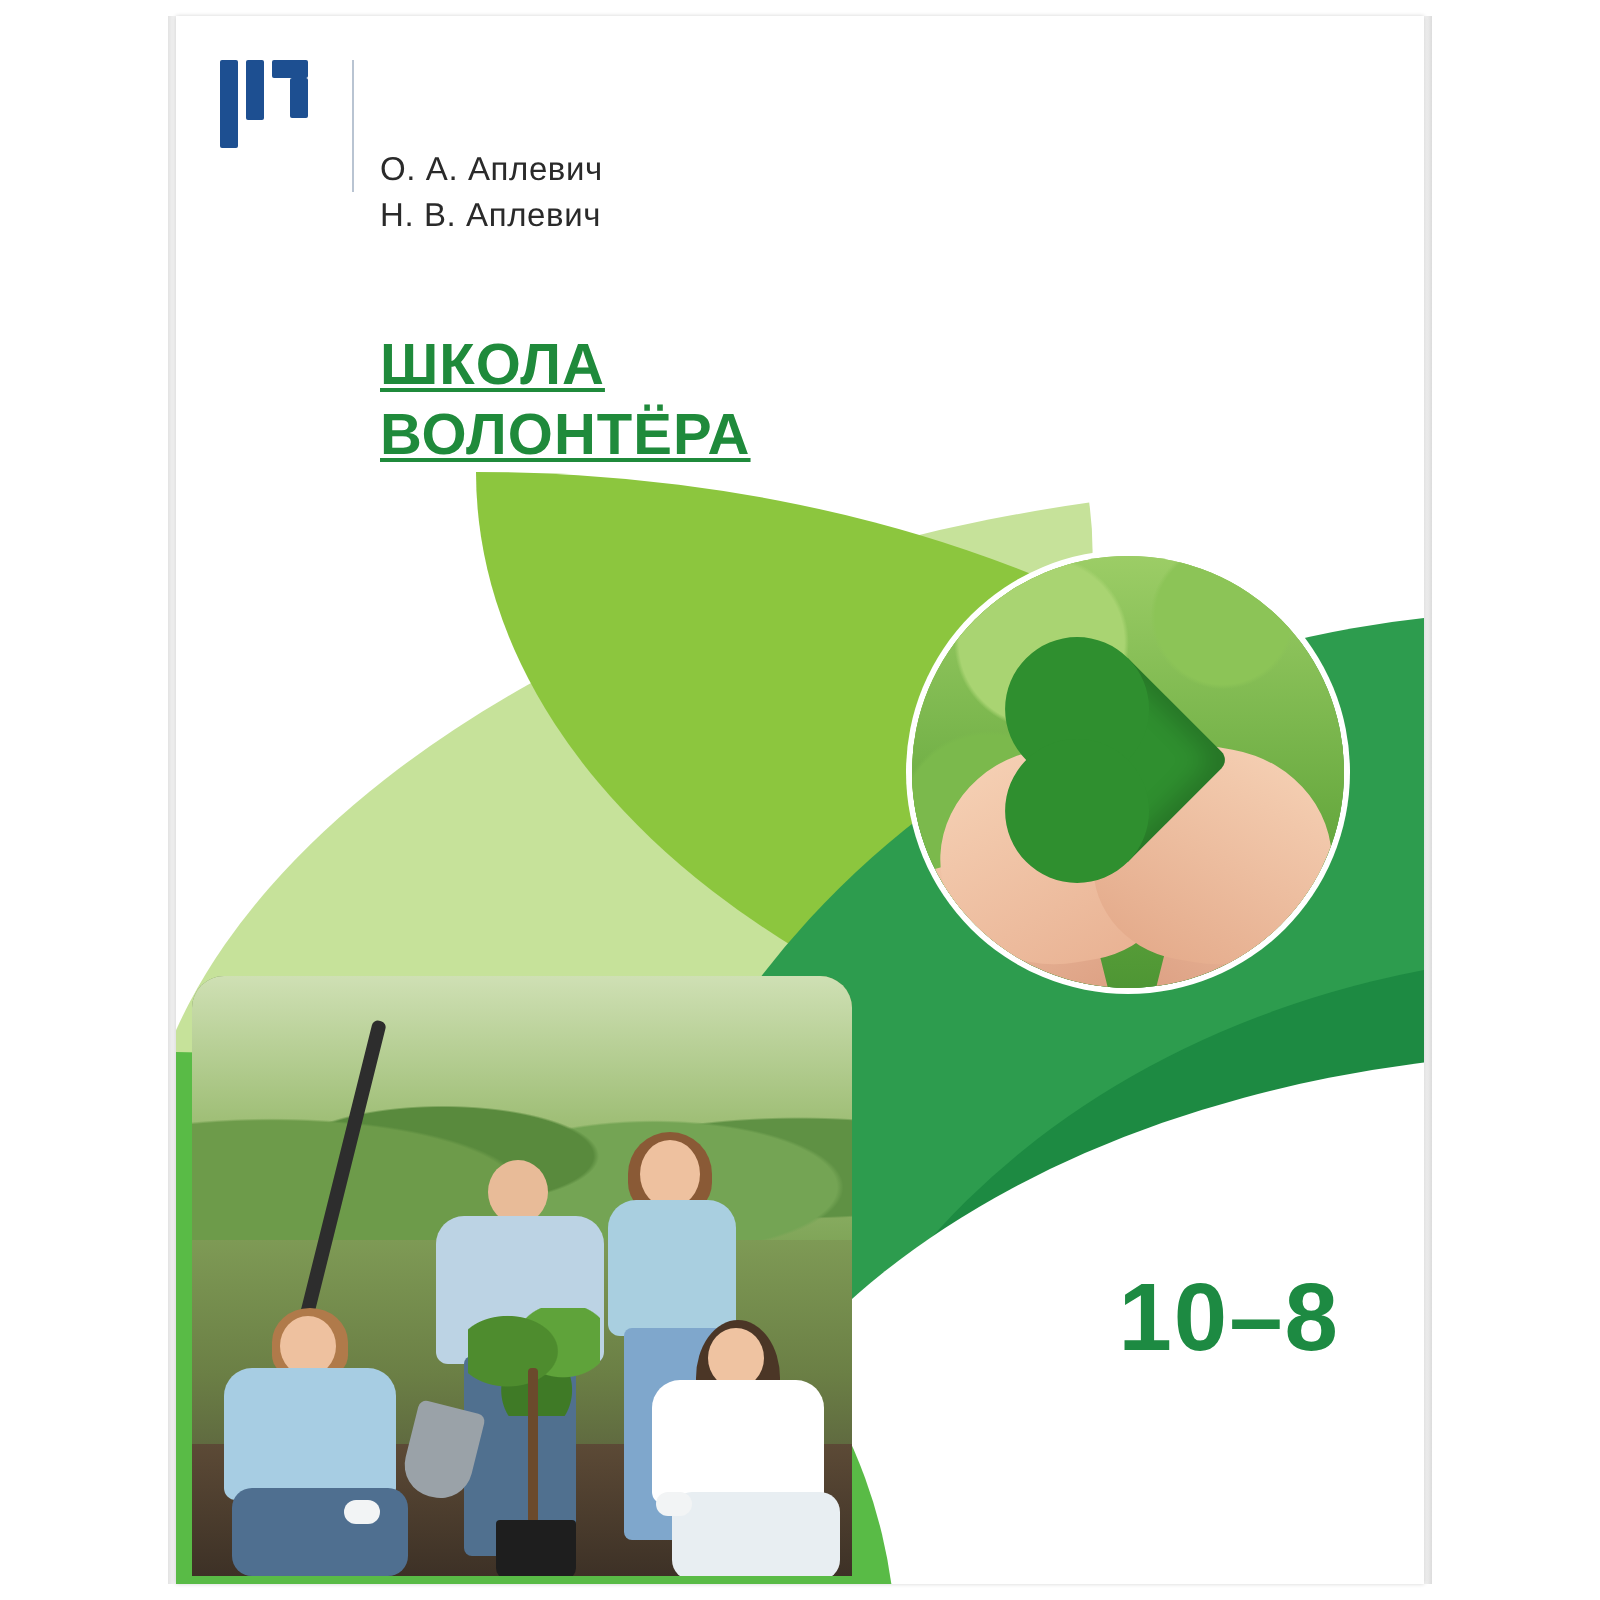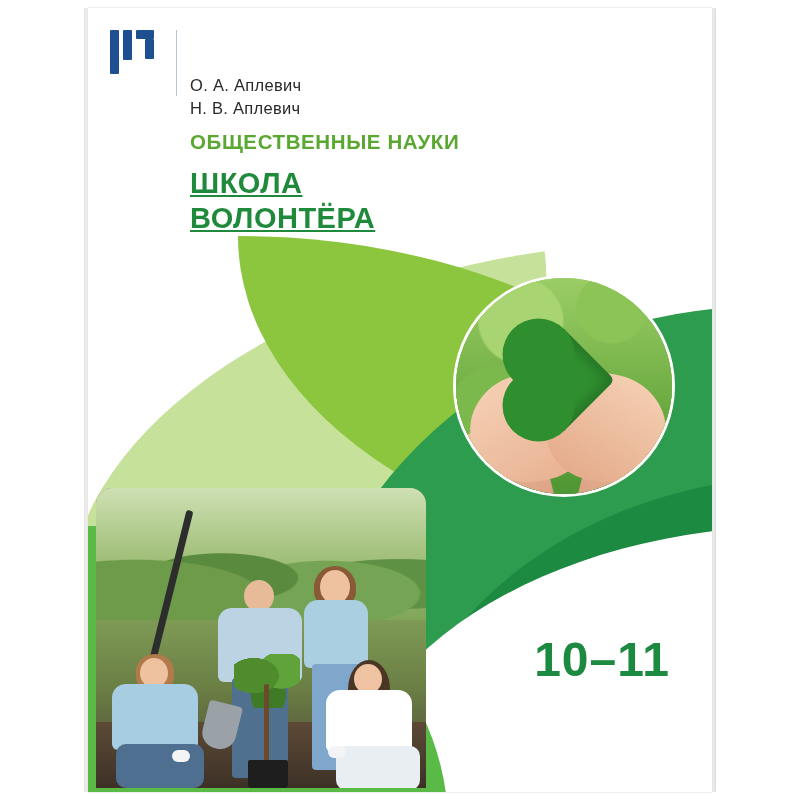--- a/index.html
+++ b/index.html
@@ -427,21 +427,20 @@
       <div class="bar pl-b3"></div>
       <div class="bar pl-b4"></div>
     </div>
     <div class="divider-line"></div>
 
     <div class="authors">
       <div class="author">О. А. Аплевич</div>
       <div class="author">Н. В. Аплевич</div>
     </div>
 
-    <div class="subject-title">ОБЩЕСТВЕННЫЕ НАУКИ</div>
     <div class="main-title">
       <div>ШКОЛА</div>
       <div>ВОЛОНТЁРА</div>
     </div>
 
 
     <div class="art">
       <div class="shape lens-light"></div>
       <div class="shape lens-mid"></div>
       <div class="shape lens-dark"></div>
@@ -496,17 +495,17 @@
           <div class="body"></div>
           <div class="legs"></div>
         </div>
 
         <div class="glove glove-1"></div>
         <div class="glove glove-2"></div>
       </div>
     </div>
 
     <div class="grade">
-      <div class="grade-number">10–11</div>
+      <div class="grade-number">10–8</div>
     </div>
 
   </div>
 </div>
 
 </body></html>

